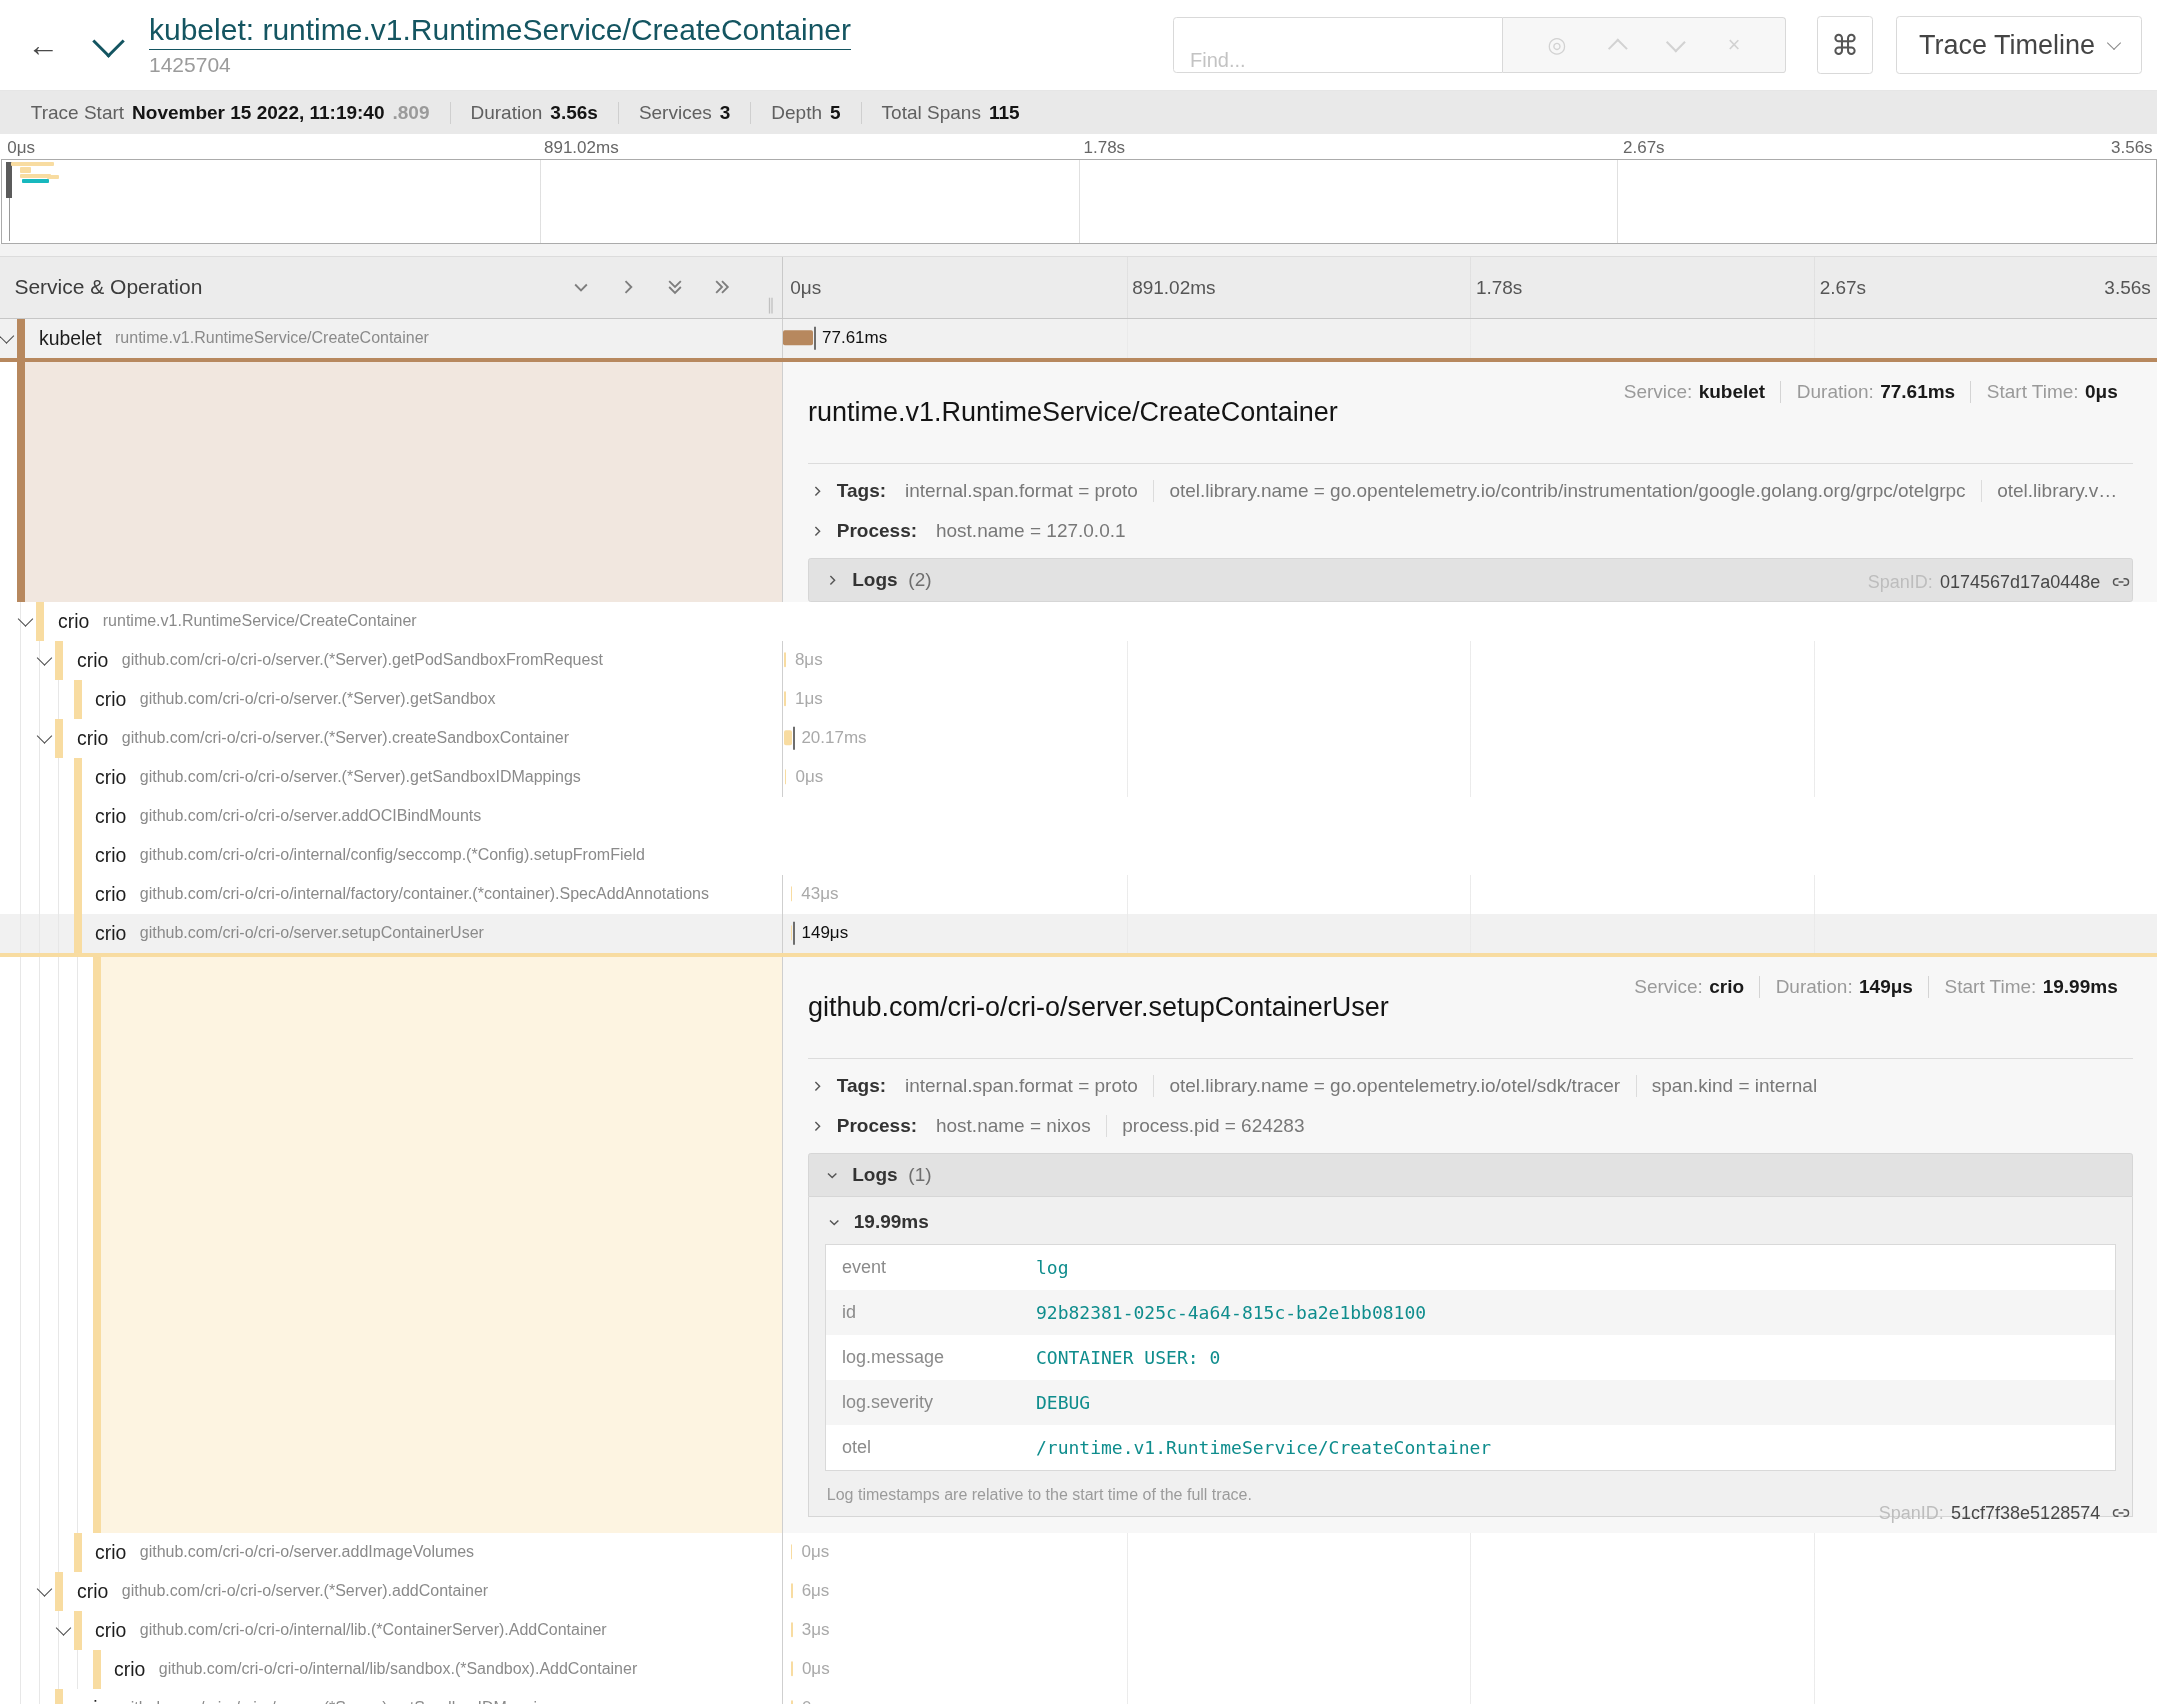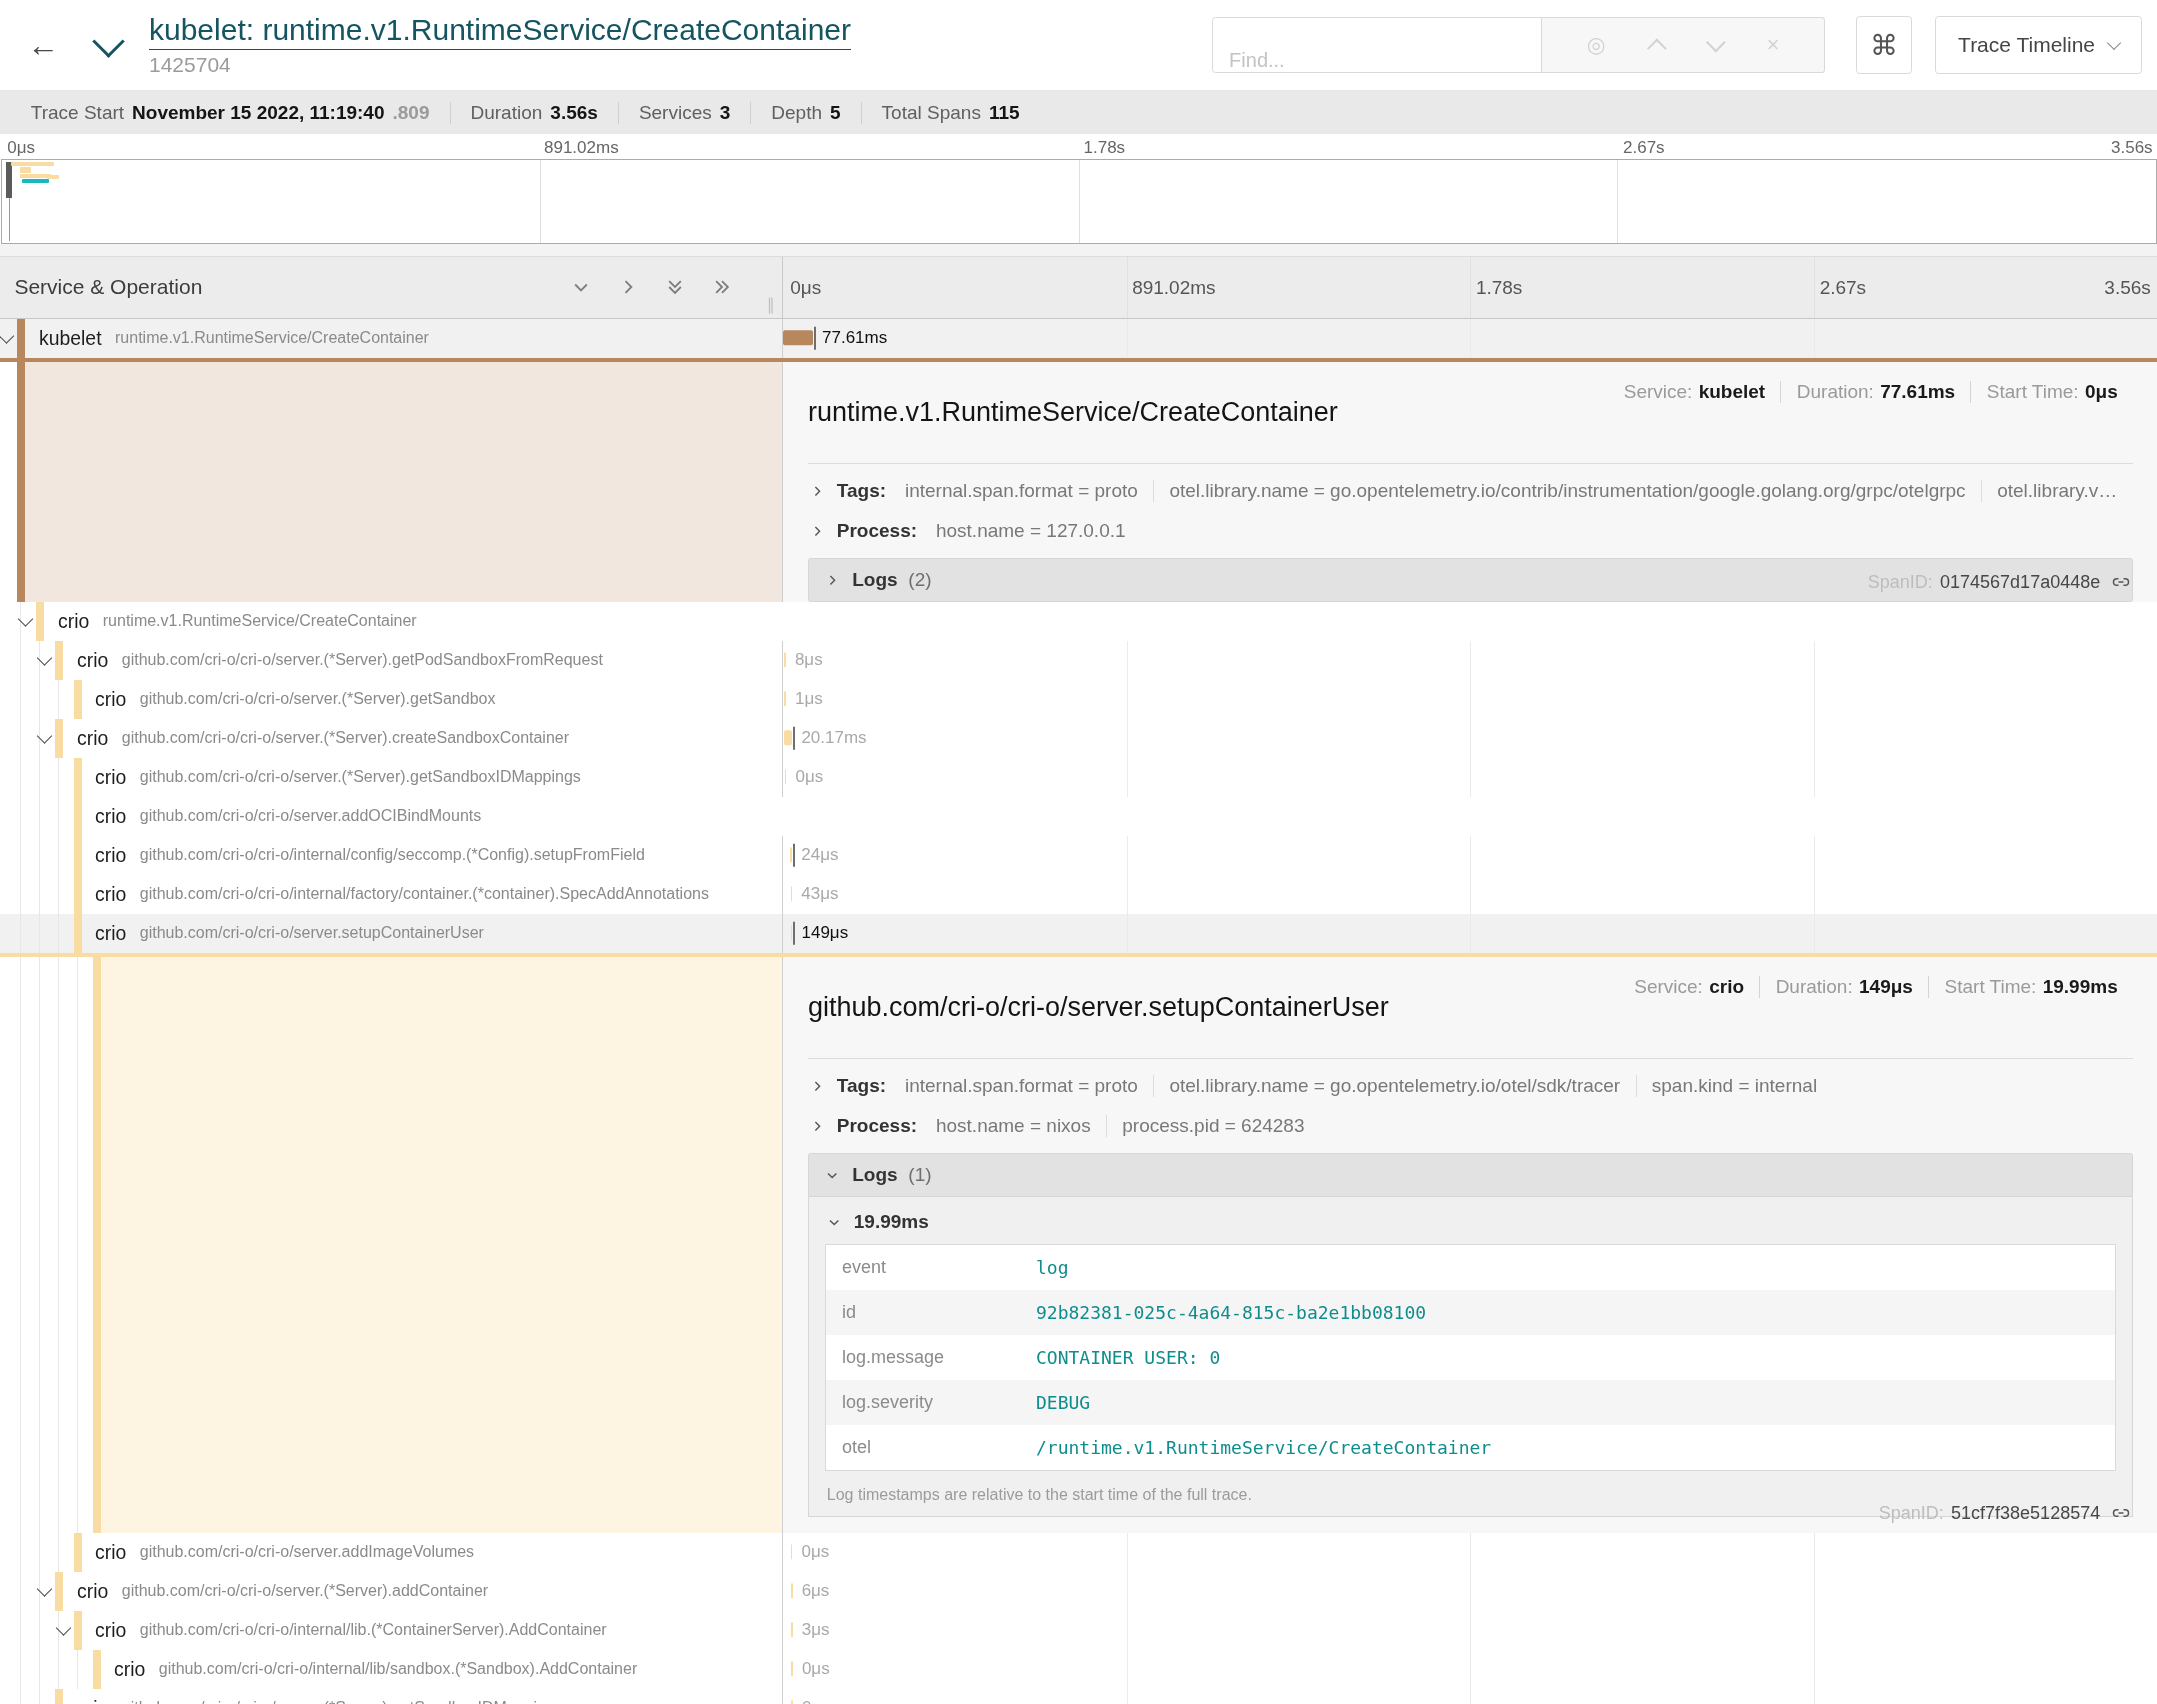--- a/index.html
+++ b/index.html
@@ -19,21 +19,21 @@
   .spacer{flex:1;}
   .find-group{display:flex;height:56px;}
   .find-input{width:330px;border:0.9px solid #d9d9d9;border-radius:3.6px 0 0 3.6px;background:#fff;display:flex;align-items:flex-end;padding:0 16px;box-sizing:border-box;}
   .find-placeholder{font-size:20px;color:#c3c3c3;}
   .find-suffix{width:283px;background:#f7f7f7;border:0.9px solid #d9d9d9;border-left:none;border-radius:0 3.6px 3.6px 0;display:flex;align-items:center;justify-content:space-evenly;box-sizing:border-box;}
   .suffix-ico{color:#d2d2d2;font-size:21.6px;line-height:1;}
   .chev-css{width:11.7px;height:11.7px;border-right:2.3px solid #d2d2d2;border-bottom:2.3px solid #d2d2d2;display:inline-block;}
   .chev-up{transform:rotate(-135deg) translate(-2.7px,-2.7px);}
   .chev-dn{transform:rotate(45deg) translate(-1.8px,-1.8px);}
   .cmd-btn{width:54px;height:56px;border:0.9px solid #d9d9d9;border-radius:3.6px;margin-left:31px;display:flex;align-items:center;justify-content:center;font-size:28px;color:#555;cursor:pointer;}
-  .view-btn{height:56px;border:0.9px solid #d9d9d9;border-radius:3.6px;margin-left:23.4px;padding:0 21.6px;display:flex;align-items:center;gap:14.4px;font-size:21px;color:#454545;cursor:pointer;}
+  .view-btn{height:56px;border:0.9px solid #d9d9d9;border-radius:3.6px;margin-left:23.4px;padding:0 21.6px;display:flex;align-items:center;gap:14.4px;font-size:27px;color:#454545;cursor:pointer;}
   .view-chev{width:9px;height:9px;border-right:1.8px solid #888;border-bottom:1.8px solid #888;transform:rotate(45deg);margin-top:-3.6px;}
   
   .stats-bar{height:43px;background:#e9e9e9;display:flex;align-items:center;padding:0 10.8px;font-size:19px;color:#606060;}
   .stat{padding:0 20px;border-left:0.9px solid #cfcfcf;white-space:nowrap;}
   .stat:first-child{border-left:none;}
   .stat b{color:#141414;font-weight:700;margin-left:8px;}
   .stat .frac{color:#9a9a9a;font-weight:700;}
   
   .mini-ruler{height:25px;position:relative;font-size:17px;color:#666;background:#fff;}
   .mini-ruler span{position:absolute;top:3.6px;}
@@ -357,25 +357,20 @@
     </div>
     <div class="row">
       <div class="name-cell">
         <div class="guide" style="left: 20px;"></div>
         <div class="guide" style="left: 39px;"></div>
         <div class="guide" style="left: 58px;"></div>
         <div class="band" style="left: 74px; background: rgb(248, 220, 161);"></div>
         <span class="svc" style="margin-left: 95px;">crio</span>
         <span class="op">github.com/cri-o/cri-o/internal/config/seccomp.(*Config).setupFromField</span>
       </div>
-      <div class="tl-cell">
-        <div class="bar" style="left: 0.54%; width: 1.8px; background: rgb(248, 220, 161);"></div>
-        <div class="end-tick" style="left: calc(0.54% + 2.7px);"></div>
-        <span class="bar-label" style="left: calc(0.54% + 10.8px);">24μs</span>
-      </div>
     </div>
     <div class="row">
       <div class="name-cell">
         <div class="guide" style="left: 20px;"></div>
         <div class="guide" style="left: 39px;"></div>
         <div class="guide" style="left: 58px;"></div>
         <div class="band" style="left: 74px; background: rgb(248, 220, 161);"></div>
         <span class="svc" style="margin-left: 95px;">crio</span>
         <span class="op">github.com/cri-o/cri-o/internal/factory/container.(*container).SpecAddAnnotations</span>
       </div>

